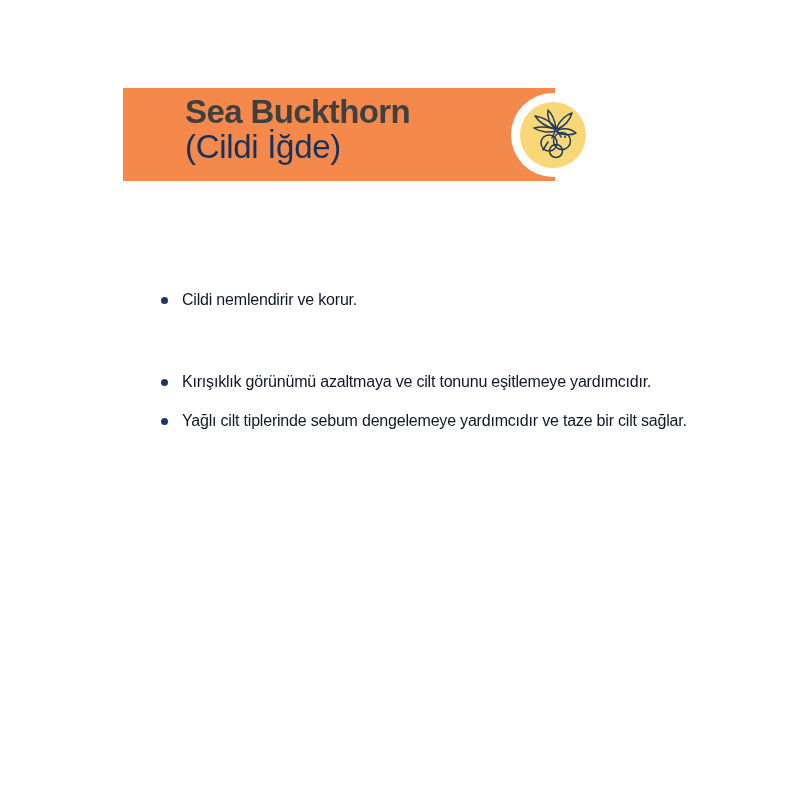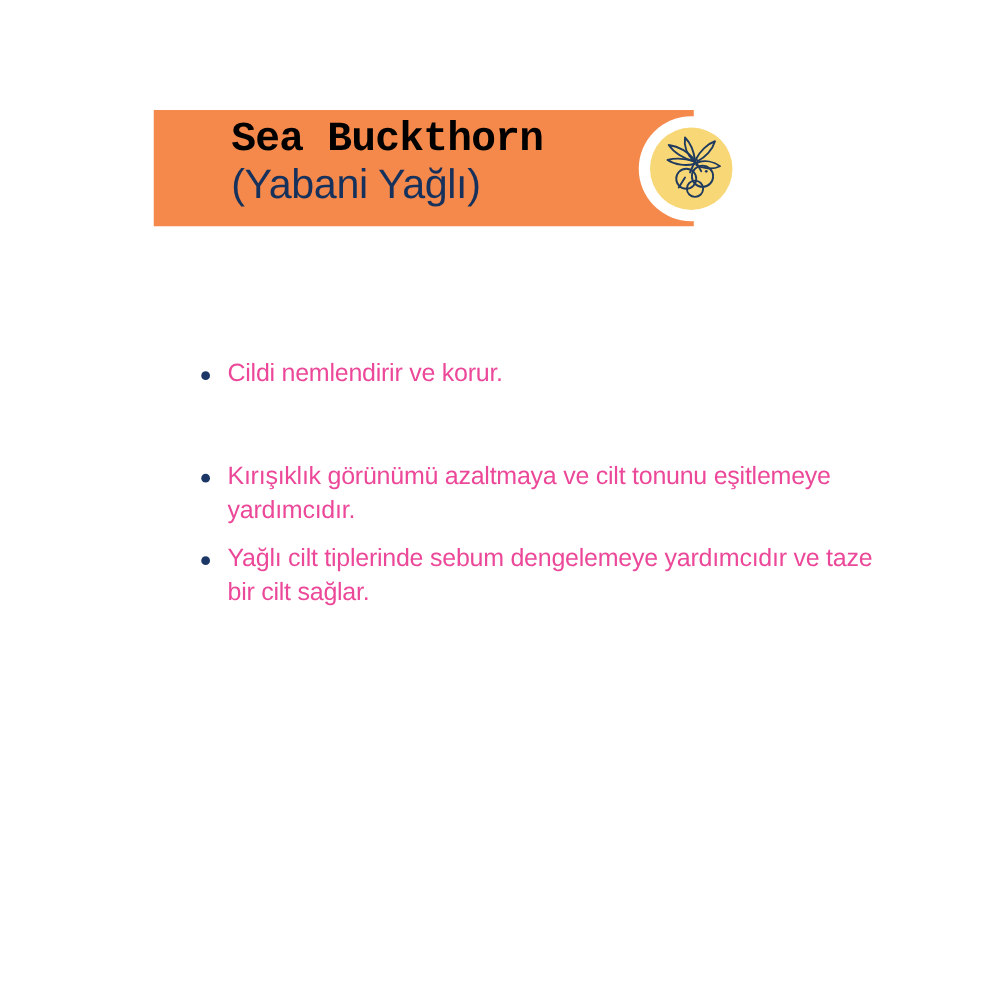--- a/index.html
+++ b/index.html
@@ -33,25 +33,25 @@
 
   .header-text {
     position: absolute;
     left: 62px;
     top: 7px;
     line-height: 1.0;
   }
 
   .title-main {
     display: block;
-    font-family: Liberation Mono, monospace;
+    font-family: Liberation Sans, sans-serif;
     font-weight: bold;
     font-size: 33px;
     letter-spacing: -0.6px;
-    color: #000000;
+    color: #404040;
     margin: 0;
     padding: 0;
   }
 
   .title-sub {
     display: block;
     font-family: "Liberation Sans", sans-serif;
     font-weight: normal;
     font-size: 33px;
     letter-spacing: -0.3px;
@@ -98,23 +98,23 @@
   .bullets {
     position: absolute;
     left: 158px;
     top: 286px;
     width: 540px;
   }
 
   .bullet-item {
     position: relative;
     padding-left: 24px;
-    color: #ec4899;
+    color: #0f172a;
     font-family: "Liberation Sans", sans-serif;
-    font-size: 20px;
+    font-size: 16px;
     line-height: 27px;
     letter-spacing: -0.2px;
   }
 
   .bullet-dot {
     position: absolute;
     left: 3px;
     top: 11px;
     width: 7px;
     height: 7px;
@@ -126,21 +126,21 @@
   .bullet-item.b2 { margin-bottom: 12px; }
 </style>
 </head>
 <body>
 
 <div class="page">
 
   <div class="header">
     <div class="header-text">
       <span class="title-main">Sea Buckthorn</span>
-      <span class="title-sub">(Yabani Yağlı)</span>
+      <span class="title-sub">(Cildi İğde)</span>
     </div>
   </div>
 
   <div class="badge-wrap">
     <div class="badge-ring"></div>
     <div class="badge-circle">
       <svg viewBox="0 0 54 54">
         <g fill="none" stroke="#1F3A5F" stroke-width="1.5" stroke-linecap="round" stroke-linejoin="round">
 
           <path d="M30 20 C 24 13, 16 9, 9 8 C 13 14, 21 19, 29 21 Z"></path>

